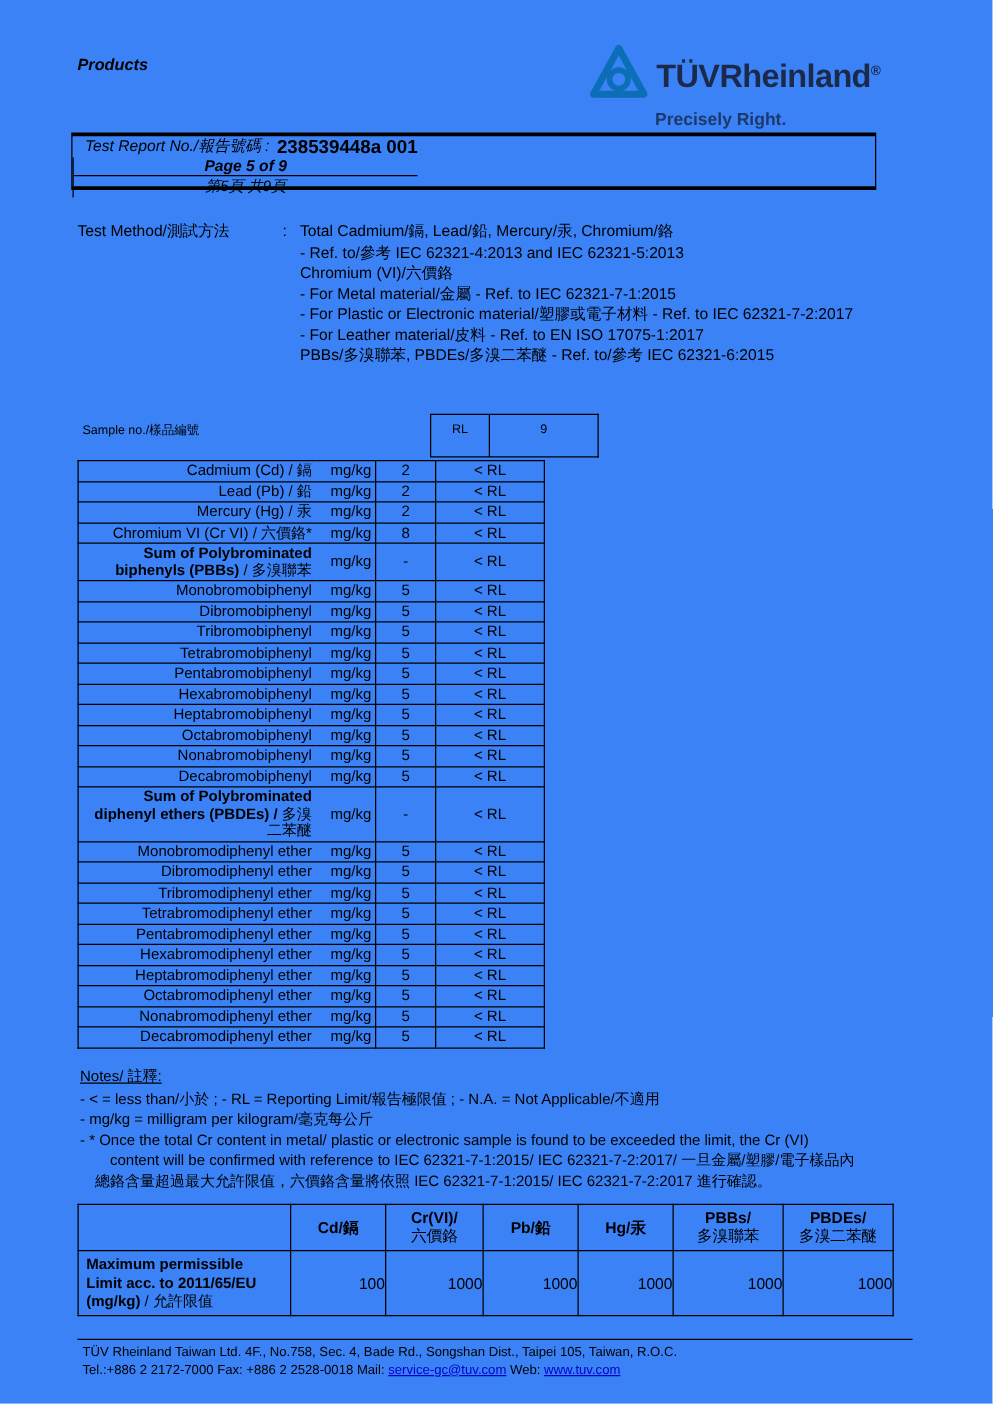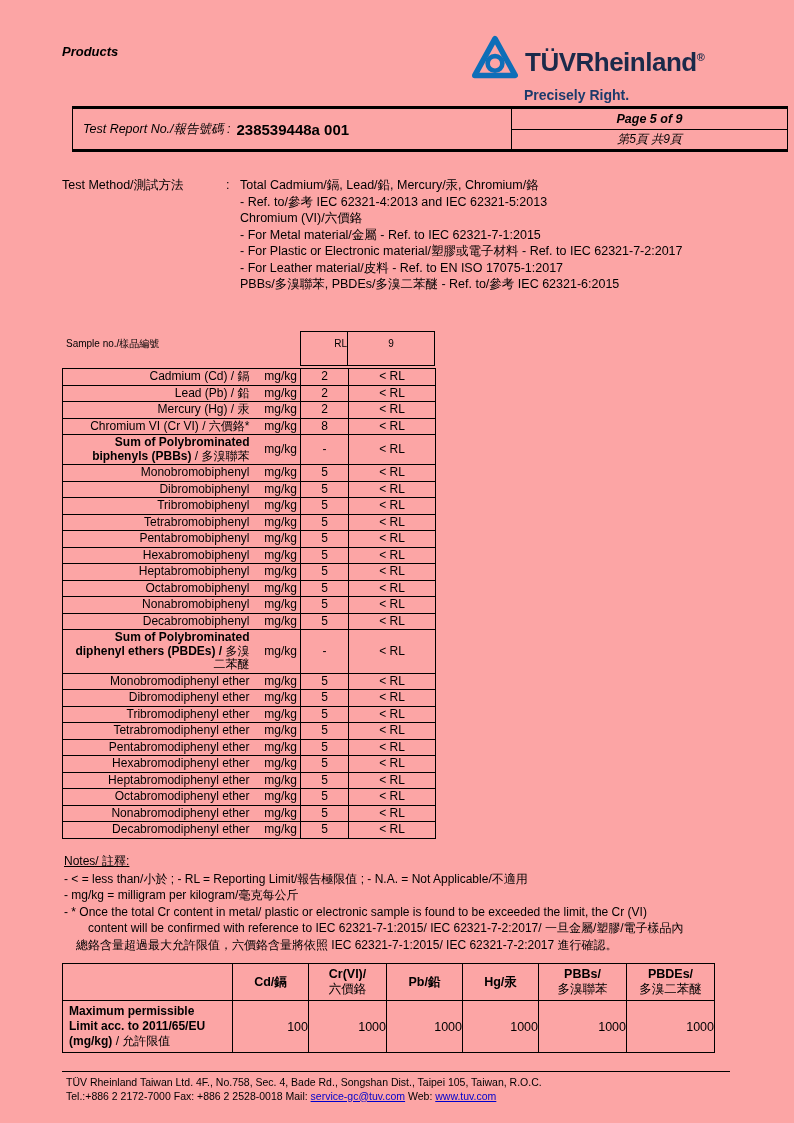--- a/index.html
+++ b/index.html
@@ -1,55 +1,56 @@
 <!DOCTYPE html>
 <html><head>
 <meta charset="utf-8">
 <style>
   * { box-sizing: border-box; margin: 0; padding: 0; }
   html, body { background: #ffffff; }
   .page {
-    position: relative; width: 794px; height: 1123px; background: #fca5a5;
+    position: relative; width: 794px; height: 1123px; background: #3b82f6;
     font-family: "Liberation Sans", sans-serif; color: #000; overflow: hidden;
   }
   .products { position: absolute; left: 62px; top: 44px; font-size: 13px; font-weight: bold; font-style: italic; }
 
   
   .logo { position: absolute; left: 472px; top: 34px; width: 240px; }
   .logo-row { display: flex; align-items: flex-start; }
   .logo-tri { margin-right: 7px; }
   .brand { font-size: 26px; font-weight: bold; color: #1b2a4a; letter-spacing: -0.5px; line-height: 46px; white-space: nowrap; }
   .brand sup { font-size: 11px; vertical-align: super; }
   .tagline { margin-top: 2px; padding-left: 52px; width: 188px; text-align: left; font-size: 14px; font-weight: bold; color: #1b3a6b; }
 
   
   .rep-bar {
-    position: absolute; left: 72px; top: 106px; width: 716px; height: 46px;
+    position: absolute; left: 57px; top: 106px; width: 644px; height: 46px;
     border-top: 3px solid #000; border-bottom: 3px solid #000;
     border-left: 1px solid #000; border-right: 1px solid #000;
     display: flex;
+    flex-direction: column;
   }
   .rep-left { flex: 1; display: flex; align-items: center; padding-left: 10px; }
   .rep-label { font-size: 12.5px; font-style: italic; margin-right: 6px; }
   .rep-number { font-size: 15px; font-weight: bold; }
   .rep-right { width: 276px; border-left: 1px solid #000; display: flex; flex-direction: column; }
   .rep-page-en { flex: 1; border-bottom: 1px solid #000; display: flex; align-items: center; justify-content: center; font-size: 12.5px; font-weight: bold; font-style: italic; }
   .rep-page-zh { flex: 1; display: flex; align-items: center; justify-content: center; font-size: 12px; font-style: italic; }
 
   
   .test-method { position: absolute; left: 62px; top: 177px; width: 680px; display: flex; font-size: 12.5px; line-height: 16.5px; }
   .tm-label { width: 164px; }
   .tm-colon { width: 14px; }
   .tm-lines { flex: 1; }
   .tm-line { white-space: nowrap; }
 
   
   .res-head { position: absolute; left: 62px; top: 331px; display: flex; height: 35px; font-size: 10px; }
   .res-head .rh-label { width: 238px; padding: 6px 4px 0 4px; }
-  .res-head .rh-rl { width: 48px; border: 1px solid #000; text-align: right; padding-top: 6px; }
+  .res-head .rh-rl { width: 48px; border: 1px solid #000; text-align: center; padding-top: 6px; margin-left: 44px; }
   .res-head .rh-val { width: 87px; border: 1px solid #000; border-left: none; text-align: center; padding-top: 6px; }
 
   
   .res-table { position: absolute; left: 62px; top: 368px; border-collapse: collapse; width: 373px; table-layout: fixed; font-size: 12px; }
   .res-table td { border: 1px solid #000; padding: 1px 3px; line-height: 13.5px; vertical-align: middle; }
   .res-table .c-name { width: 190px; border-right: none; text-align: right; }
   .res-table .c-unit { width: 48px; border-left: none; text-align: right; }
   .res-table .c-rl  { width: 48px; text-align: center; }
   .res-table .c-val { width: 87px; text-align: center; }
 

